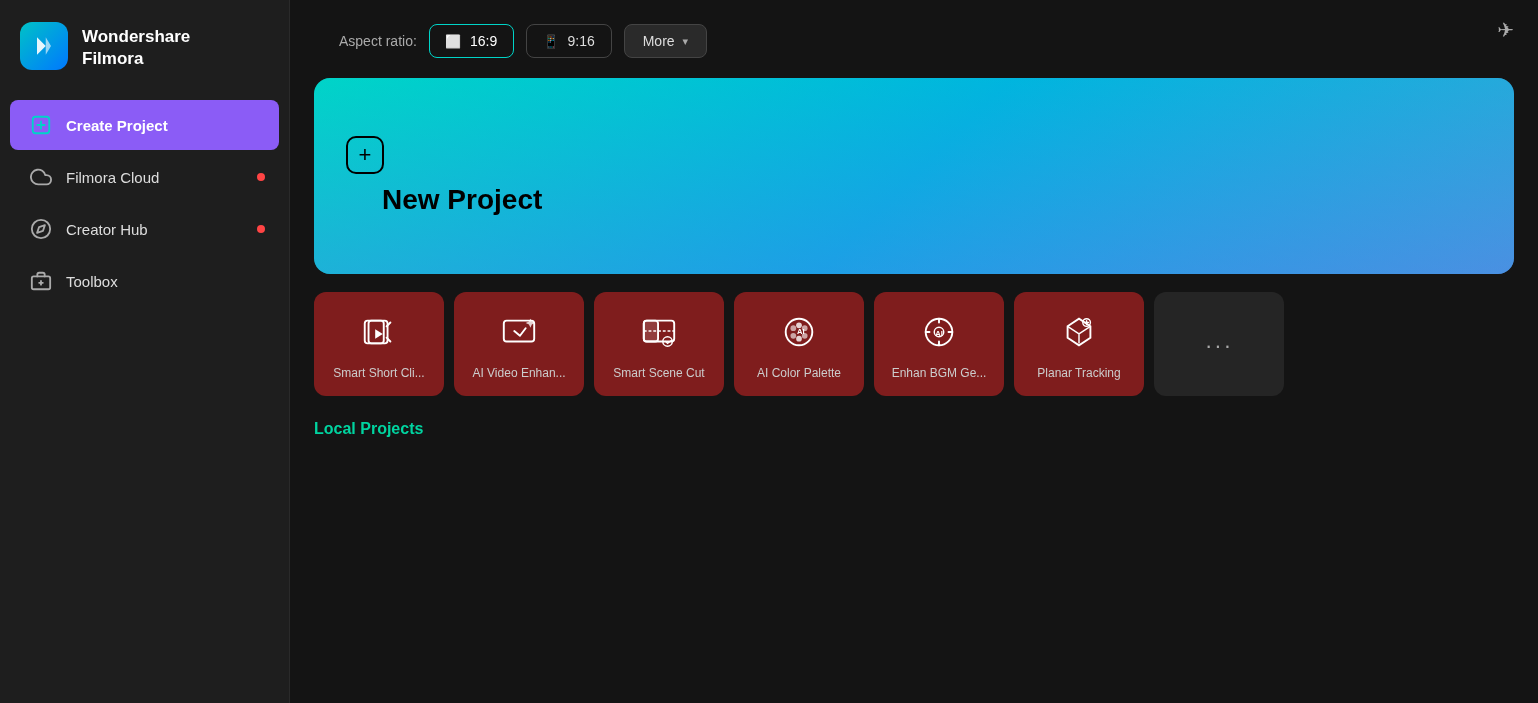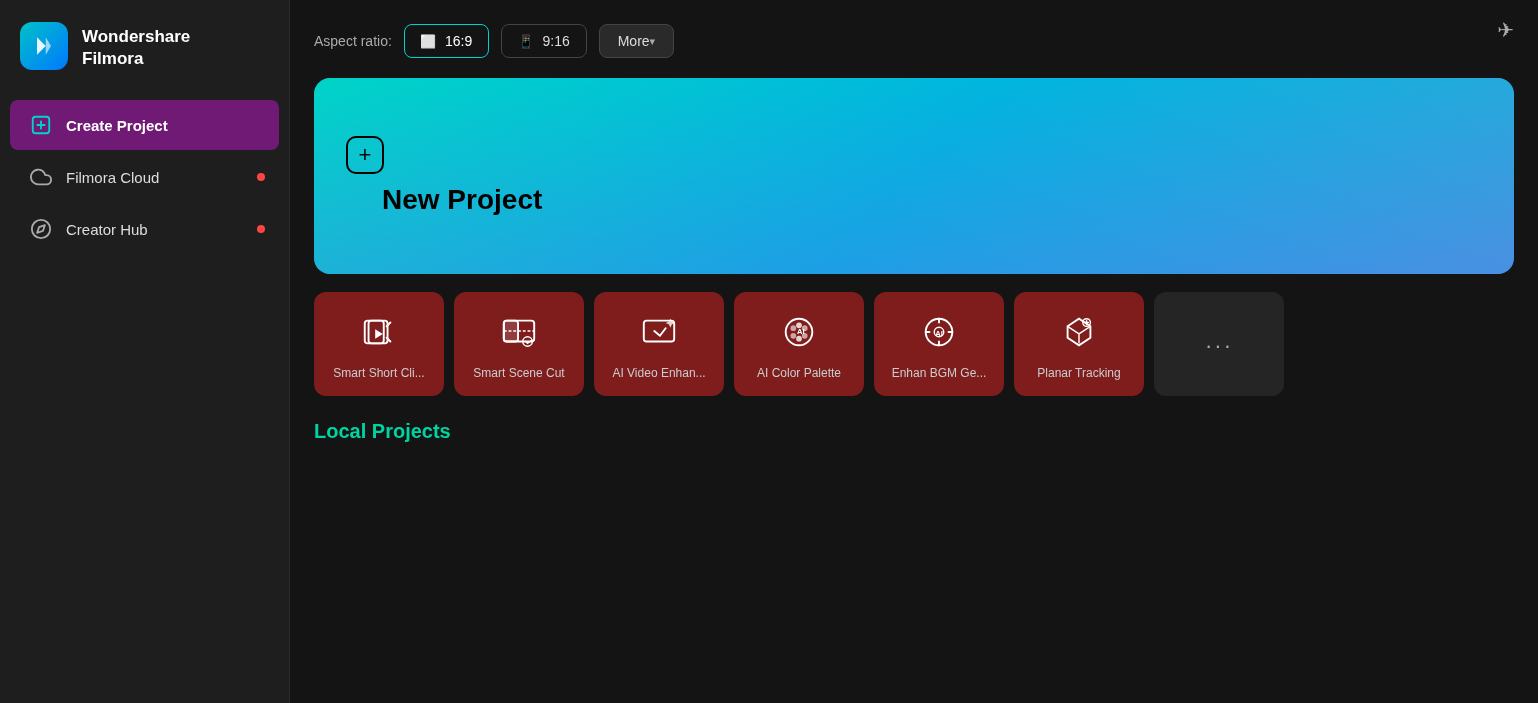--- a/index.html
+++ b/index.html
@@ -67,21 +67,21 @@
       align-items: center;
       gap: 14px;
       padding: 14px 20px;
       cursor: pointer;
       border-radius: 8px;
       margin: 0 10px;
       position: relative;
     }
 
     .nav-item.active {
-      background: #701a75;
+      background: #8b5cf6;
     }
 
     .nav-item-icon {
       width: 22px;
       height: 22px;
       display: flex;
       align-items: center;
       justify-content: center;
       color: #aaa;
       flex-shrink: 0;
@@ -122,20 +122,21 @@
       padding: 24px 24px 0 24px;
       overflow-y: auto;
     }
 
     
     .aspect-ratio-bar {
       display: flex;
       align-items: center;
       gap: 12px;
       margin-bottom: 20px;
+      margin-left: 25px;
     }
 
     .aspect-label {
       color: #aaa;
       font-size: 14px;
     }
 
     .aspect-btn {
       display: flex;
       align-items: center;
@@ -155,21 +156,21 @@
       color: #fff;
     }
 
     .aspect-btn-icon {
       font-size: 13px;
     }
 
     .more-btn {
       display: flex;
       align-items: center;
-      gap: 0;
+      gap: 8px;
       padding: 8px 18px;
       border-radius: 8px;
       border: 1.5px solid #444;
       background: #2a2a2a;
       color: #ddd;
       font-size: 14px;
       cursor: pointer;
     }
 
     .more-chevron {
@@ -276,21 +277,21 @@
     }
 
     .tool-more-dots {
       font-size: 22px;
       color: #aaa;
       letter-spacing: 2px;
     }
 
     
     .local-projects-title {
-      font-size: 20px;
+      font-size: 16px;
       font-weight: 600;
       color: #00d4a0;
       margin-bottom: 16px;
     }
 
     
     .top-right-icon {
       position: fixed;
       top: 18px;
       right: 24px;
@@ -343,20 +344,31 @@
       <div class="nav-item-icon">
         <svg width="22" height="22" viewBox="0 0 24 24" fill="none" stroke="#aaa" stroke-width="2" stroke-linecap="round" stroke-linejoin="round">
           <circle cx="12" cy="12" r="10"></circle>
           <polygon points="16.24 7.76 14.12 14.12 7.76 16.24 9.88 9.88 16.24 7.76"></polygon>
         </svg>
       </div>
       <span class="nav-item-label">Creator Hub</span>
       <div class="nav-dot"></div>
     </div>
 
+    <div class="nav-item">
+      <div class="nav-item-icon">
+        <svg width="22" height="22" viewBox="0 0 24 24" fill="none" stroke="#aaa" stroke-width="2" stroke-linecap="round" stroke-linejoin="round">
+          <rect x="2" y="7" width="20" height="14" rx="2"></rect>
+          <path d="M16 7V5a2 2 0 0 0-2-2h-4a2 2 0 0 0-2 2v2"></path>
+          <line x1="12" y1="12" x2="12" y2="16"></line>
+          <line x1="10" y1="14" x2="14" y2="14"></line>
+        </svg>
+      </div>
+      <span class="nav-item-label">Toolbox</span>
+    </div>
   </div>
 </div>
 
 <div class="main">
 
   <div class="aspect-ratio-bar">
     <span class="aspect-label">Aspect ratio:</span>
 
     <button class="aspect-btn active">
       <span class="aspect-btn-icon">⬜</span>
@@ -392,38 +404,38 @@
           <path d="M28 14l4-4M28 26l4 4" stroke="white" stroke-width="2" stroke-linecap="round"></path>
         </svg>
       </div>
       <span class="tool-label">Smart Short Cli...</span>
     </div>
 
     <div class="tool-card">
       <div class="tool-icon">
         <svg viewBox="0 0 40 40" fill="none" xmlns="http://www.w3.org/2000/svg">
           <rect x="4" y="8" width="32" height="22" rx="3" stroke="white" stroke-width="2"></rect>
+          <path d="M15 19l6 5 6-8" stroke="white" stroke-width="2" stroke-linecap="round" stroke-linejoin="round"></path>
+          <path d="M32 6l1.5 3L37 10.5 33.5 12 32 15.5 30.5 12 27 10.5 30.5 9z" fill="white" opacity="0.8"></path>
+        </svg>
+      </div>
+      <span class="tool-label">AI Video Enhan...</span>
+    </div>
+
+    <div class="tool-card">
+      <div class="tool-icon">
+        <svg viewBox="0 0 40 40" fill="none" xmlns="http://www.w3.org/2000/svg">
+          <rect x="4" y="8" width="32" height="22" rx="3" stroke="white" stroke-width="2"></rect>
           <rect x="4" y="8" width="15" height="22" rx="3" fill="white" fill-opacity="0.15" stroke="white" stroke-width="2"></rect>
           <path d="M4 19h32" stroke="white" stroke-width="1.5" stroke-dasharray="3 2"></path>
           <circle cx="29" cy="30" r="5" stroke="white" stroke-width="1.5"></circle>
           <path d="M27 30l2 2 4-3" stroke="white" stroke-width="1.5" stroke-linecap="round"></path>
         </svg>
       </div>
       <span class="tool-label">Smart Scene Cut</span>
-    </div>
-
-    <div class="tool-card">
-      <div class="tool-icon">
-        <svg viewBox="0 0 40 40" fill="none" xmlns="http://www.w3.org/2000/svg">
-          <rect x="4" y="8" width="32" height="22" rx="3" stroke="white" stroke-width="2"></rect>
-          <path d="M15 19l6 5 6-8" stroke="white" stroke-width="2" stroke-linecap="round" stroke-linejoin="round"></path>
-          <path d="M32 6l1.5 3L37 10.5 33.5 12 32 15.5 30.5 12 27 10.5 30.5 9z" fill="white" opacity="0.8"></path>
-        </svg>
-      </div>
-      <span class="tool-label">AI Video Enhan...</span>
     </div>
 
     <div class="tool-card">
       <div class="tool-icon">
         <svg viewBox="0 0 40 40" fill="none" xmlns="http://www.w3.org/2000/svg">
           <circle cx="20" cy="20" r="14" stroke="white" stroke-width="2"></circle>
           <circle cx="14" cy="16" r="3" fill="white" opacity="0.6"></circle>
           <circle cx="20" cy="13" r="3" fill="white" opacity="0.8"></circle>
           <circle cx="26" cy="16" r="3" fill="white" opacity="0.6"></circle>
           <circle cx="26" cy="24" r="3" fill="white" opacity="0.6"></circle>

